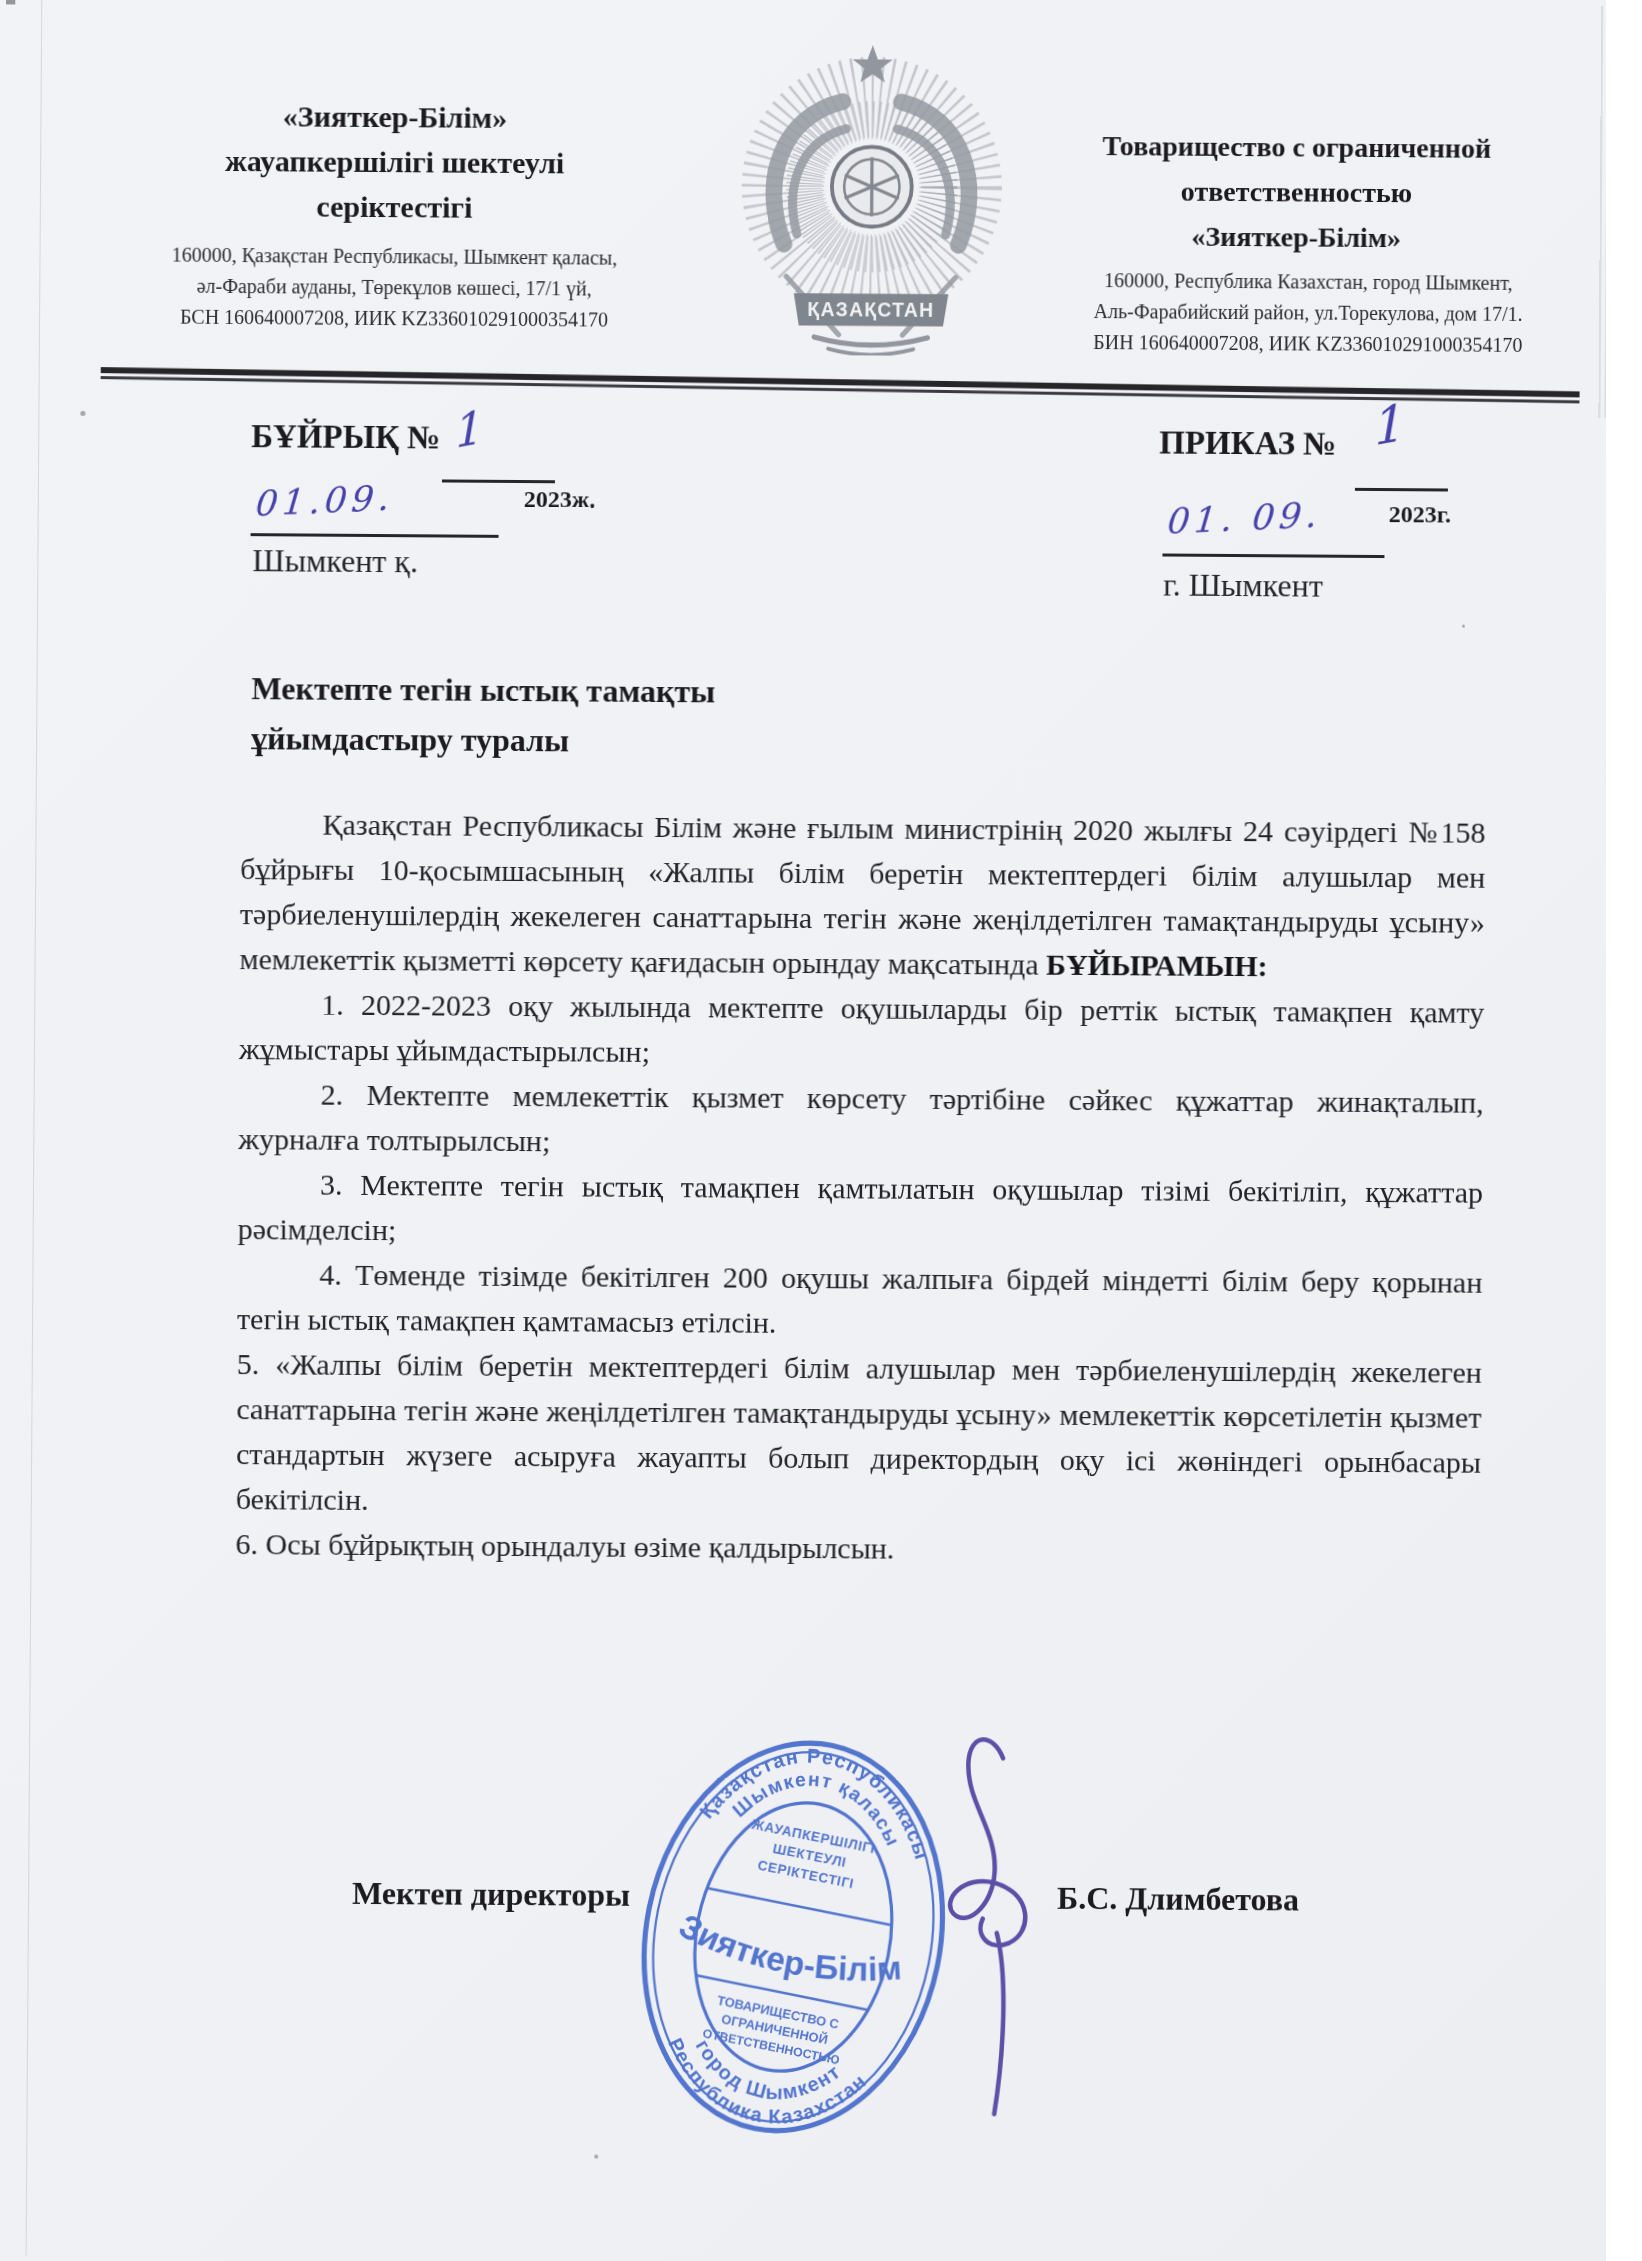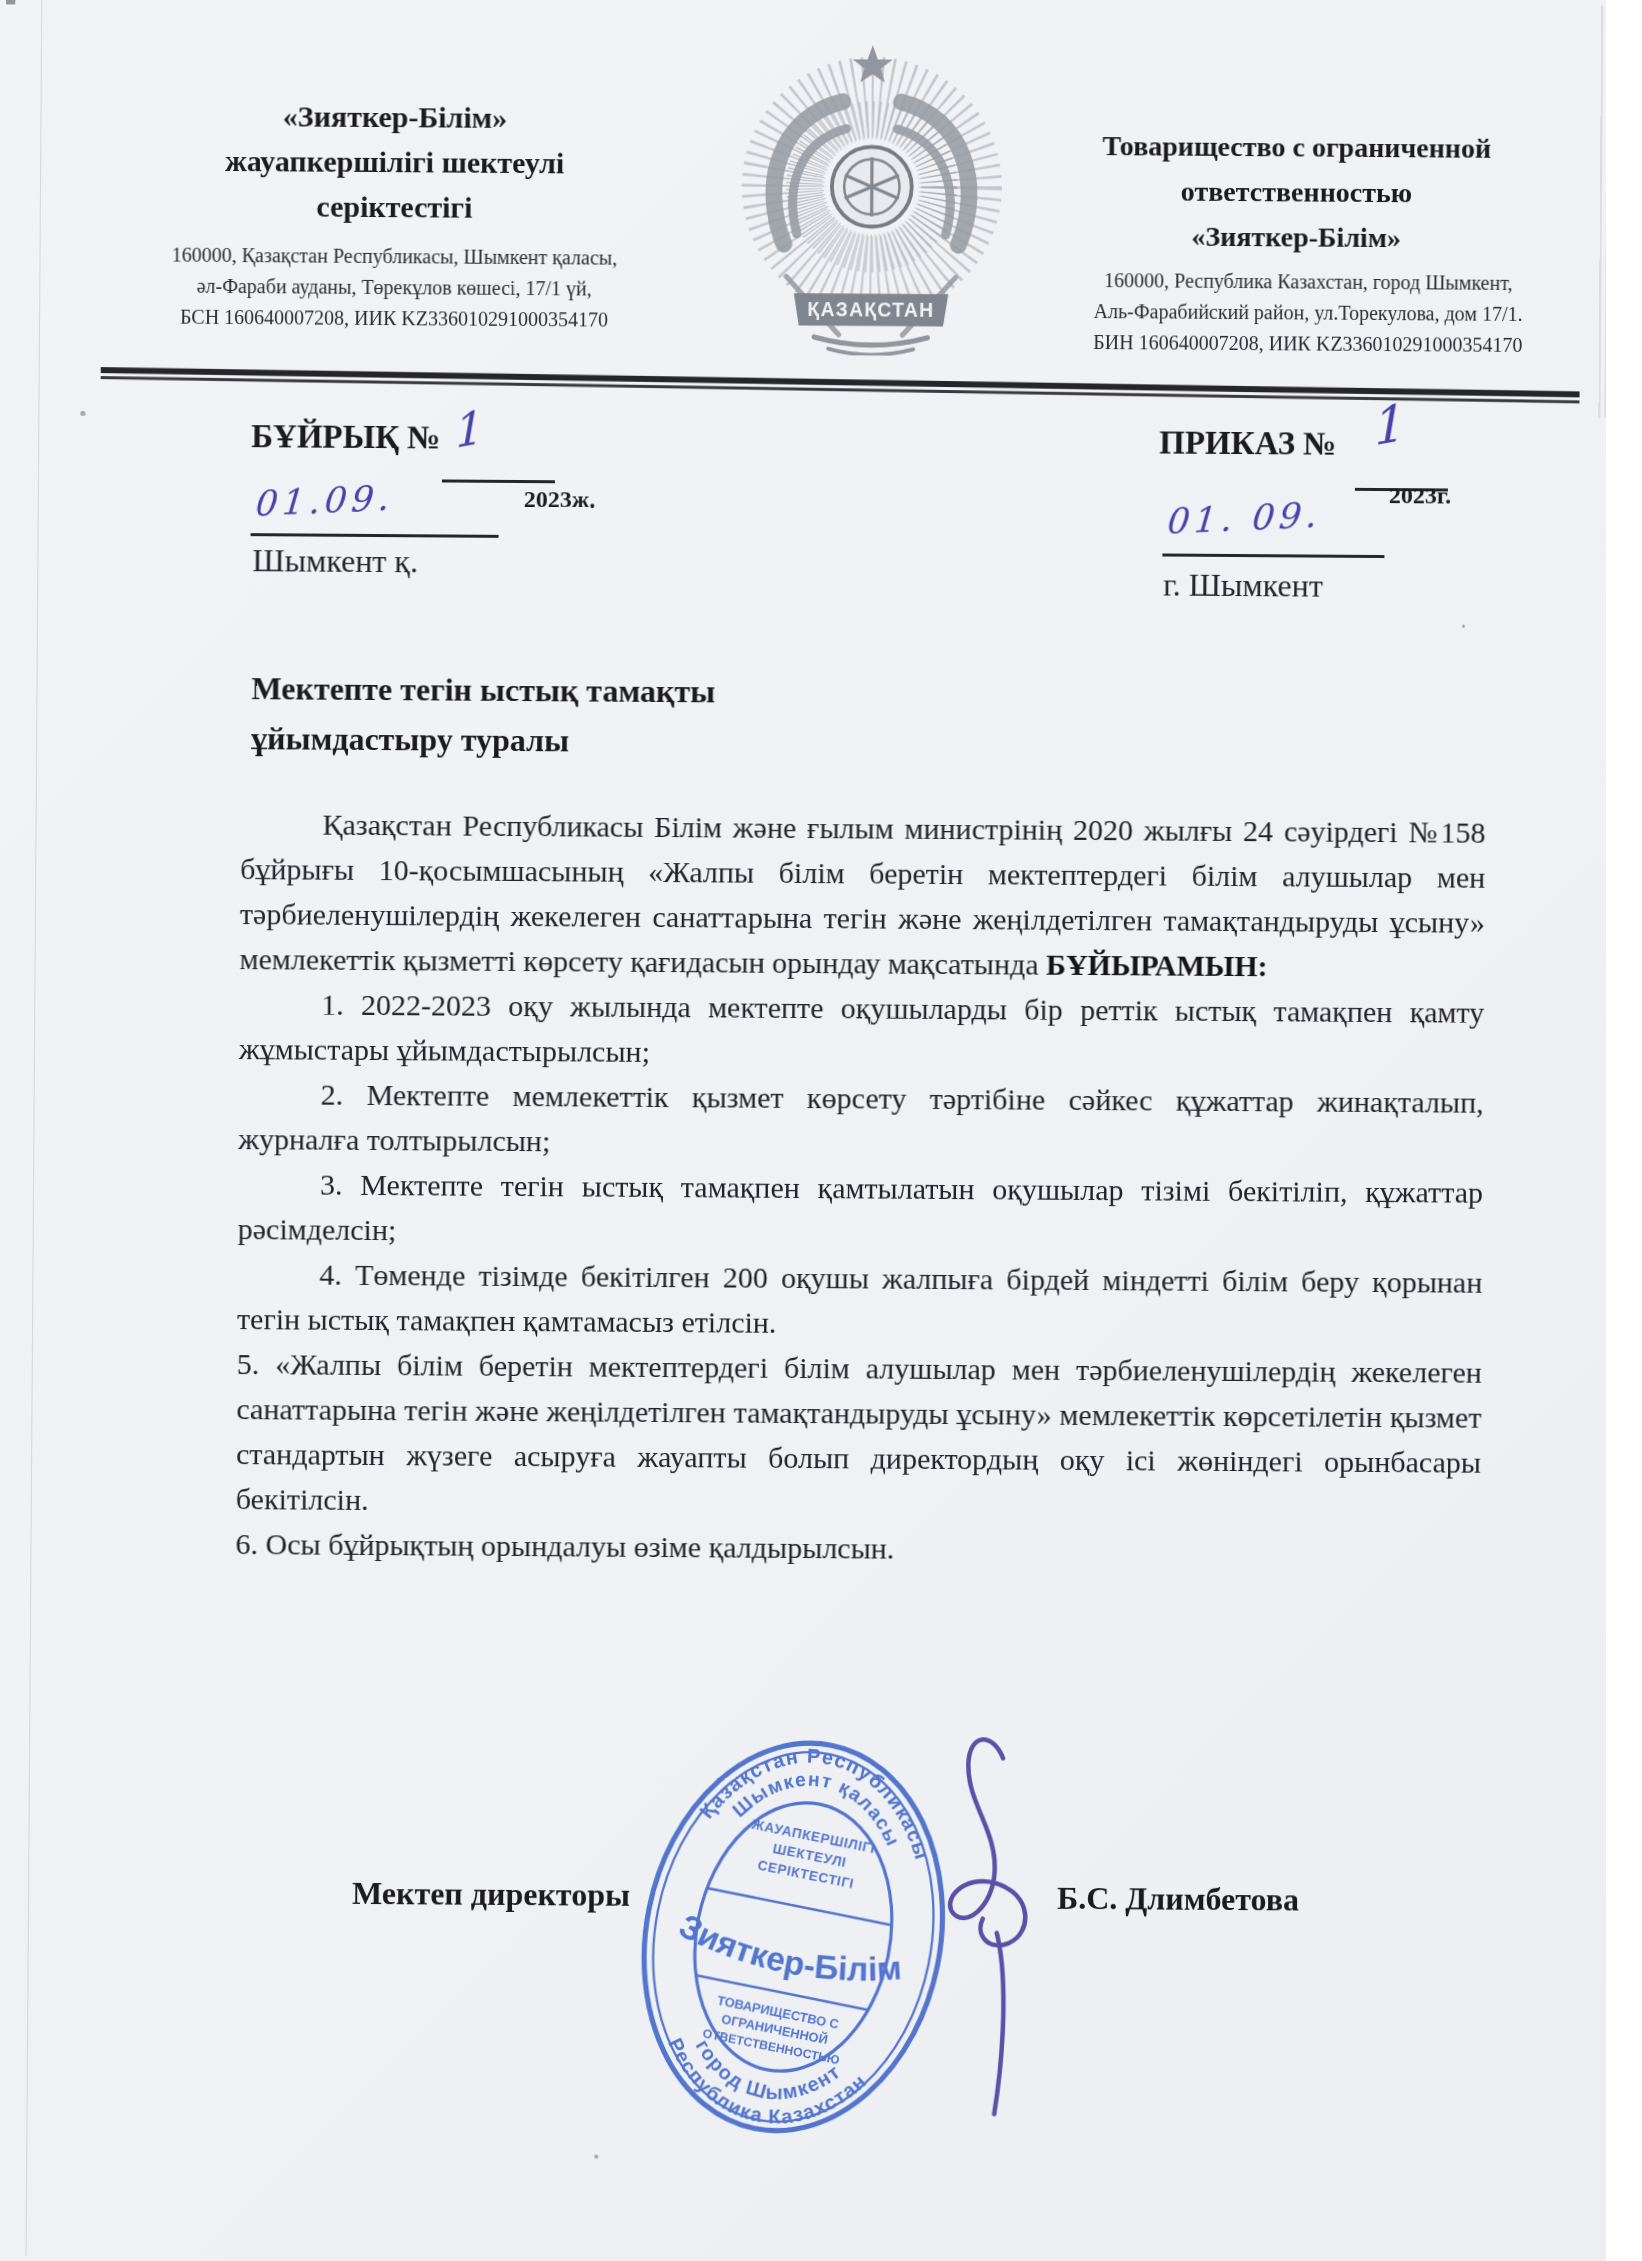--- a/index.html
+++ b/index.html
@@ -140,21 +140,21 @@
   <div class="hand hand-date" style="left:253px;top:484px;">01.09.</div>
   <div class="uline" style="left:248px;top:537px;width:248px;"></div>
   <div class="ord-year" style="left:521px;top:488px;">2023ж.</div>
   <div class="ord-city" style="left:250px;top:546px;">Шымкент қ.</div>
 
   <div class="ord-label" style="left:1156px;top:422px;">ПРИКАЗ №</div>
   <div class="hand hand-num" style="left:1371px;top:392px;font-size:50px;">1</div>
   <div class="uline" style="left:1352px;top:484px;width:93px;"></div>
   <div class="hand hand-date" style="left:1165px;top:495px;">01. 09.</div>
   <div class="uline" style="left:1160px;top:551px;width:222px;"></div>
-  <div class="ord-year" style="left:1386px;top:478px;">2023г.</div>
+  <div class="ord-year" style="left:1386px;top:497px;">2023г.</div>
   <div class="ord-city" style="left:1161px;top:564px;">г. Шымкент</div>
 
   <div id="subject">
     <div>Мектепте тегін ыстық тамақты</div>
     <div>ұйымдастыру туралы</div>
   </div>
 
   <div id="body-text">
     <p class="ind"><span>Қазақстан Республикасы Білім  және ғылым министрінің 2020 жылғы 24 сәуірдегі №158 бұйрығы 10-қосымшасының «Жалпы білім беретін мектептердегі білім алушылар мен тәрбиеленушілердің жекелеген санаттарына тегін және жеңілдетілген тамақтандыруды ұсыну» мемлекеттік қызметті көрсету қағидасын орындау мақсатында </span><b>БҰЙЫРАМЫН:</b></p>
     <p class="ind">1. 2022-2023 оқу жылында мектепте оқушыларды бір реттік ыстық тамақпен қамту жұмыстары ұйымдастырылсын;</p>

